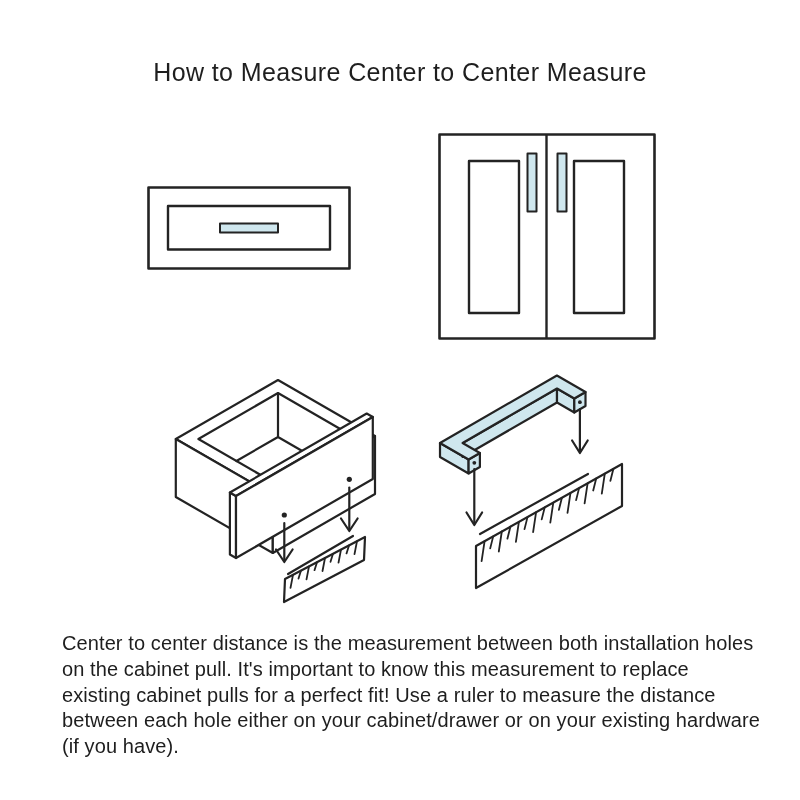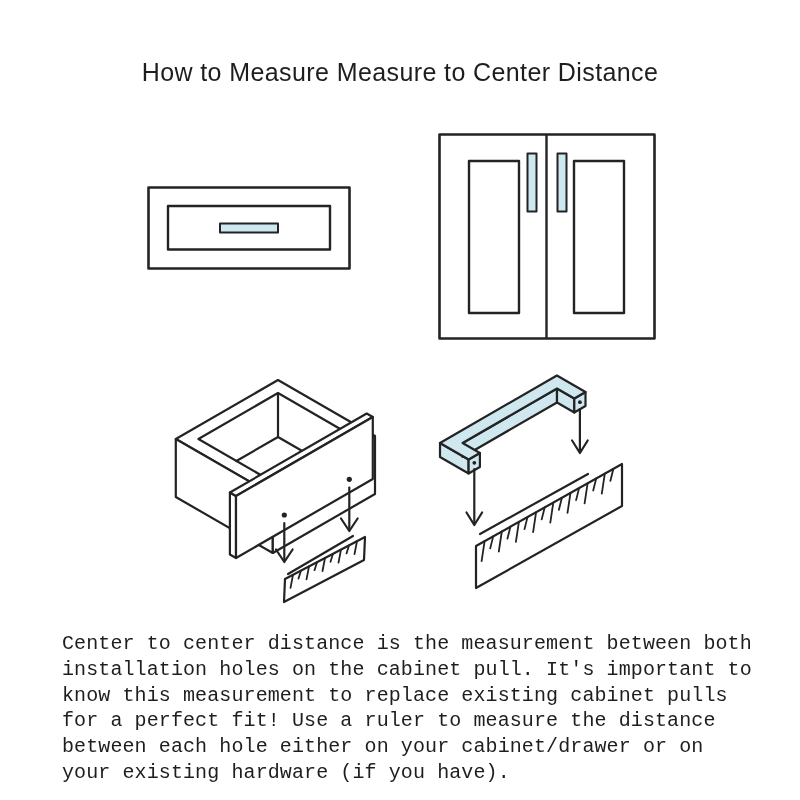--- a/index.html
+++ b/index.html
@@ -10,39 +10,39 @@
     position:relative;width:800px;height:800px;margin:0 auto;
     background:var(--background);color:var(--text);
     font-family:"Liberation Sans", sans-serif;overflow:hidden;
   }
   .title{
     position:absolute;top:58px;left:0;width:800px;text-align:center;
     font-size:25px;font-weight:400;letter-spacing:.4px;color:var(--text);
   }
   .desc{
     position:absolute;top:631px;left:62px;width:700px;
-    font-size:20px;line-height:25.8px;letter-spacing:.1px;color:var(--text);font-family:Liberation Mono, monospace;
+    font-size:20px;line-height:25.8px;letter-spacing:.1px;color:var(--text);
   }
   .fig{position:absolute;}
   
   .w{fill:#ffffff;stroke:var(--line);stroke-width:2.2;stroke-linejoin:round;}
   .w26{fill:#ffffff;stroke:var(--line);stroke-width:2.6;stroke-linejoin:round;}
   .w24{fill:none;stroke:var(--line);stroke-width:2.4;stroke-linejoin:round;}
   .b{fill:var(--accent);stroke:var(--line);stroke-width:2.2;stroke-linejoin:round;}
   .b2{fill:var(--accent);stroke:var(--line);stroke-width:2;stroke-linejoin:round;}
   .l{fill:none;stroke:var(--line);stroke-width:2.2;stroke-linejoin:round;stroke-linecap:round;}
   .t{fill:none;stroke:var(--line);stroke-width:1.8;stroke-linecap:round;}
   .d{fill:var(--line);stroke:none;}
 </style>
 </head>
 <body>
 
 <div class="canvas">
 
-  <div class="title">How to Measure Measure to Center Distance</div>
+  <div class="title">How to Measure Center to Center Measure</div>
 
   <svg class="fig" style="left:147px;top:186px;" width="204" height="84" viewBox="0 0 204 84" aria-label="cabinet drawer front with horizontal pull handle">
     <rect class="w26" x="1.5" y="1.5" width="201" height="81"></rect>
     <rect class="w24" x="21" y="20" width="162" height="43.5"></rect>
     <rect class="b2" x="73" y="37.5" width="58" height="9"></rect>
   </svg>
 
   <svg class="fig" style="left:438px;top:133px;" width="218" height="207" viewBox="0 0 218 207" aria-label="pair of cabinet doors with vertical pull handles">
     <rect class="w26" x="1.5" y="1.5" width="215" height="204"></rect>
     <path class="w24" d="M108.5 2 L108.5 205"></path>

